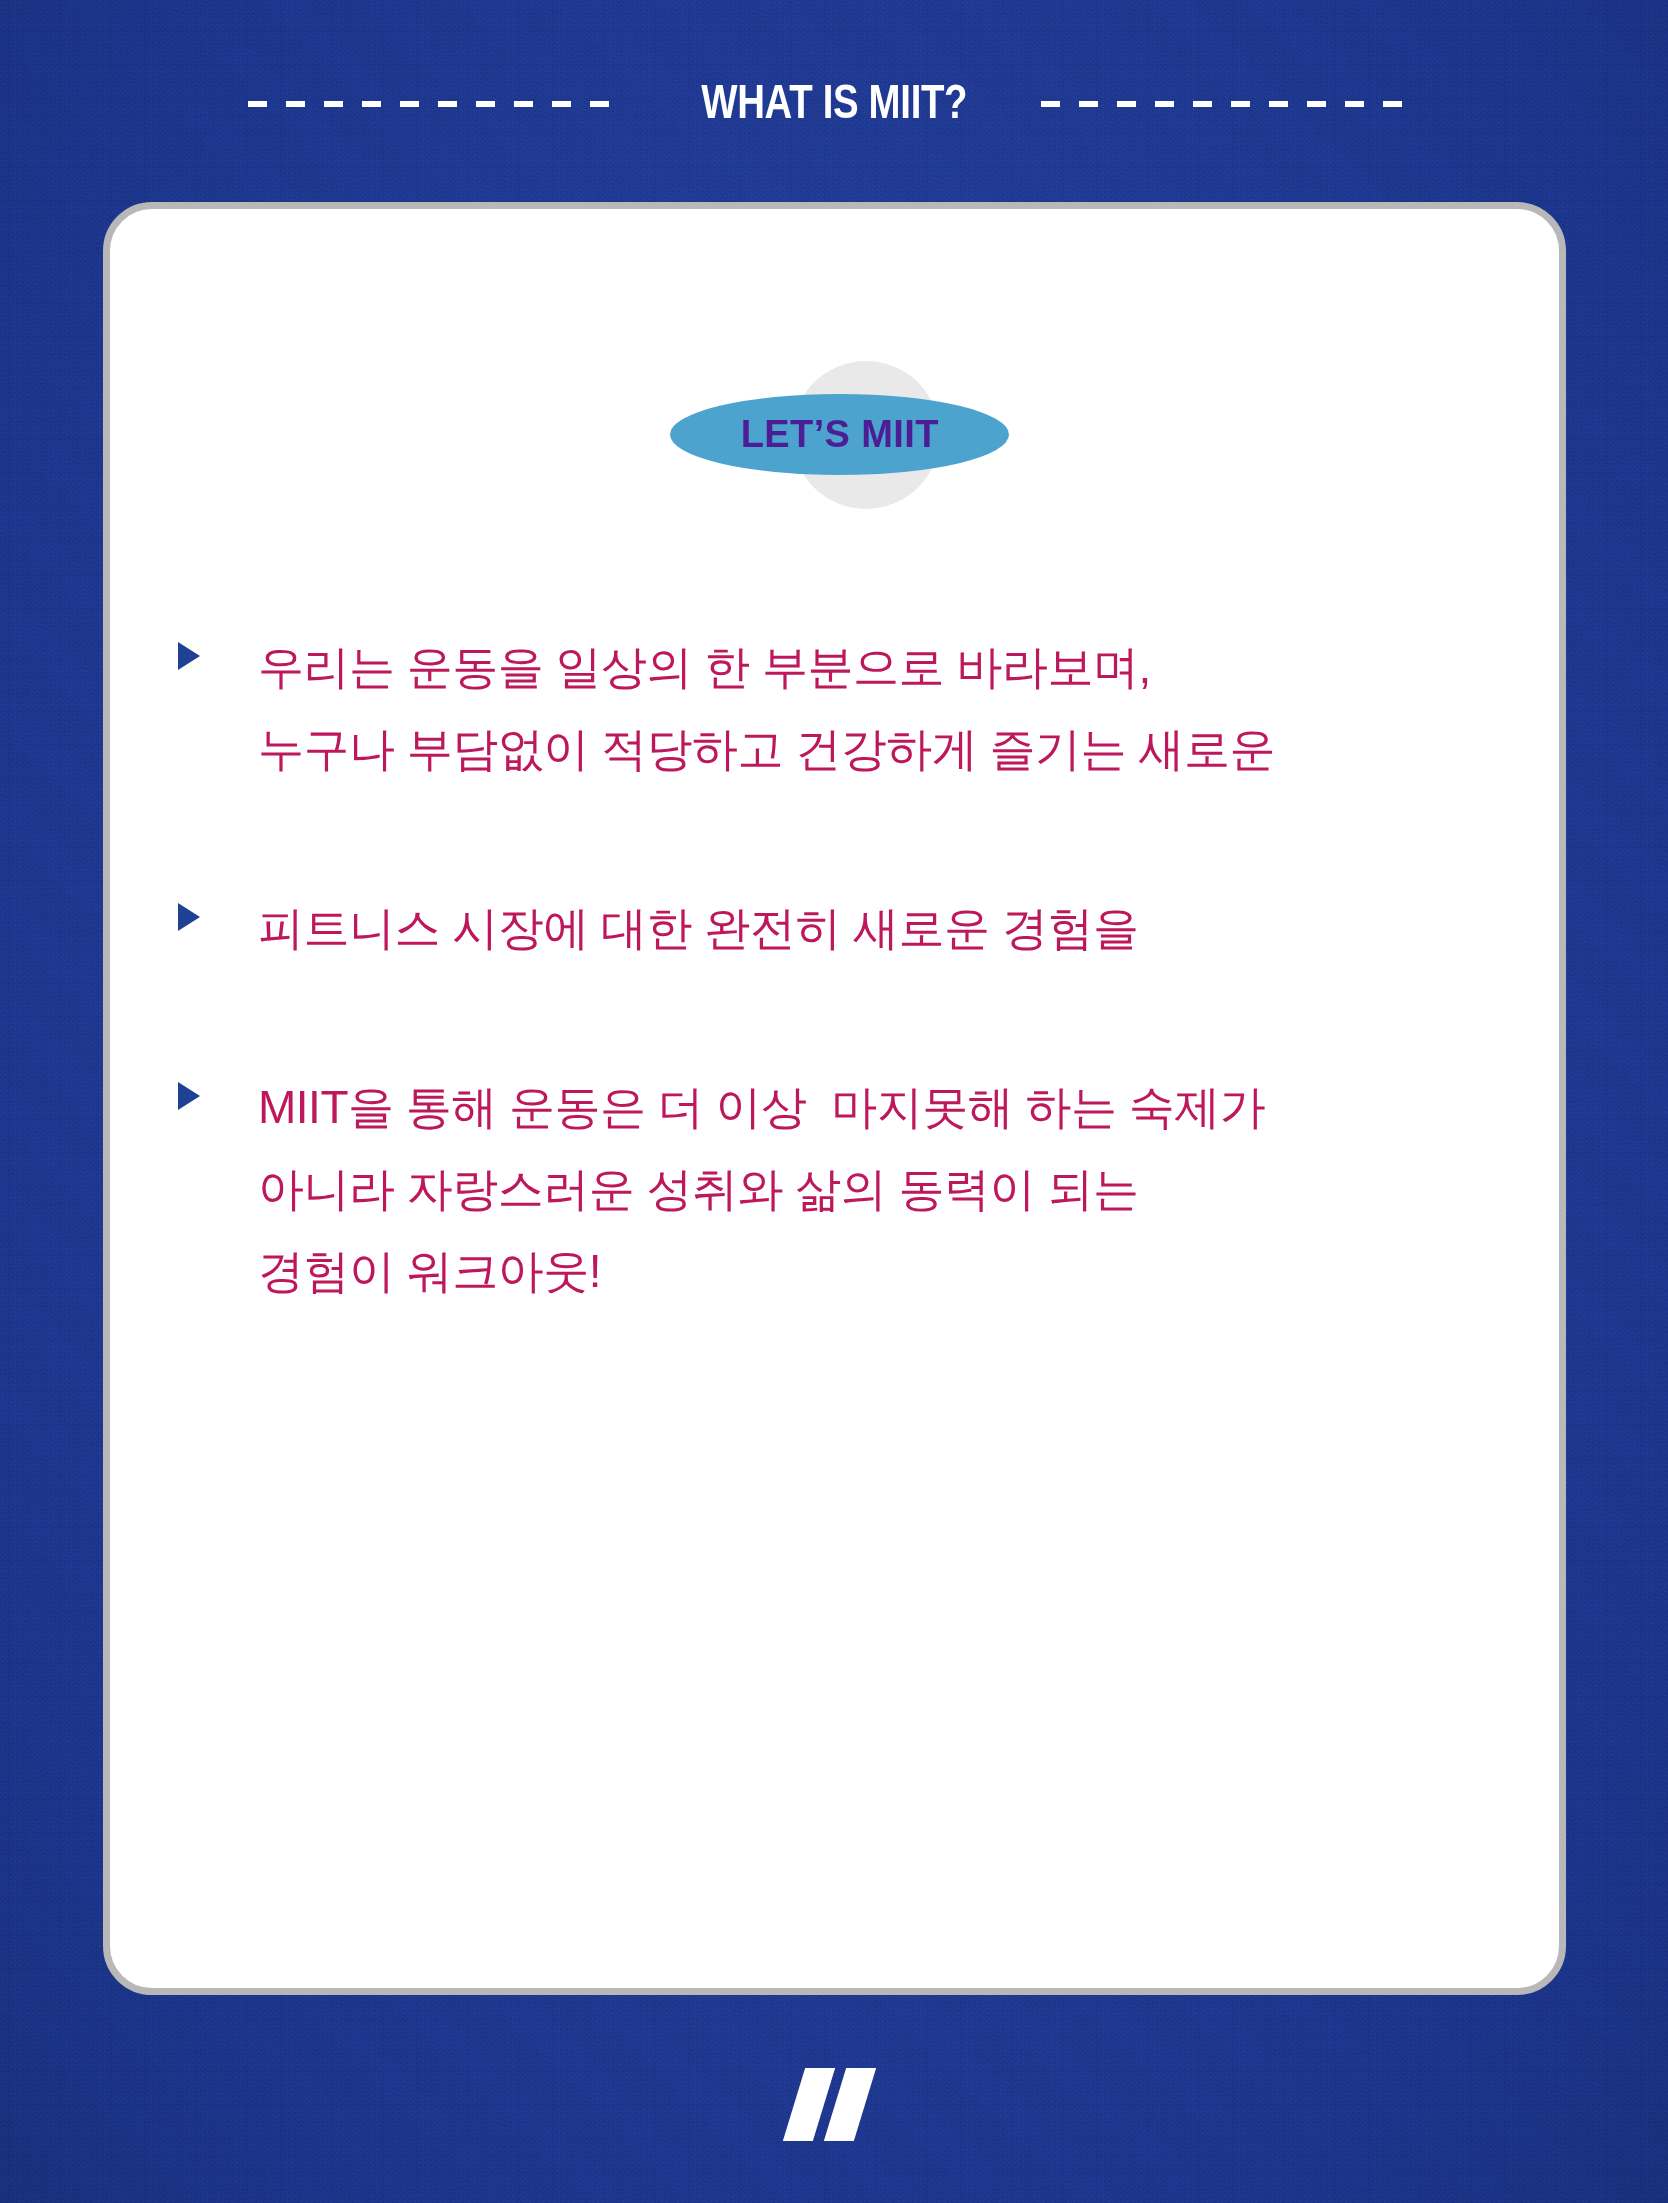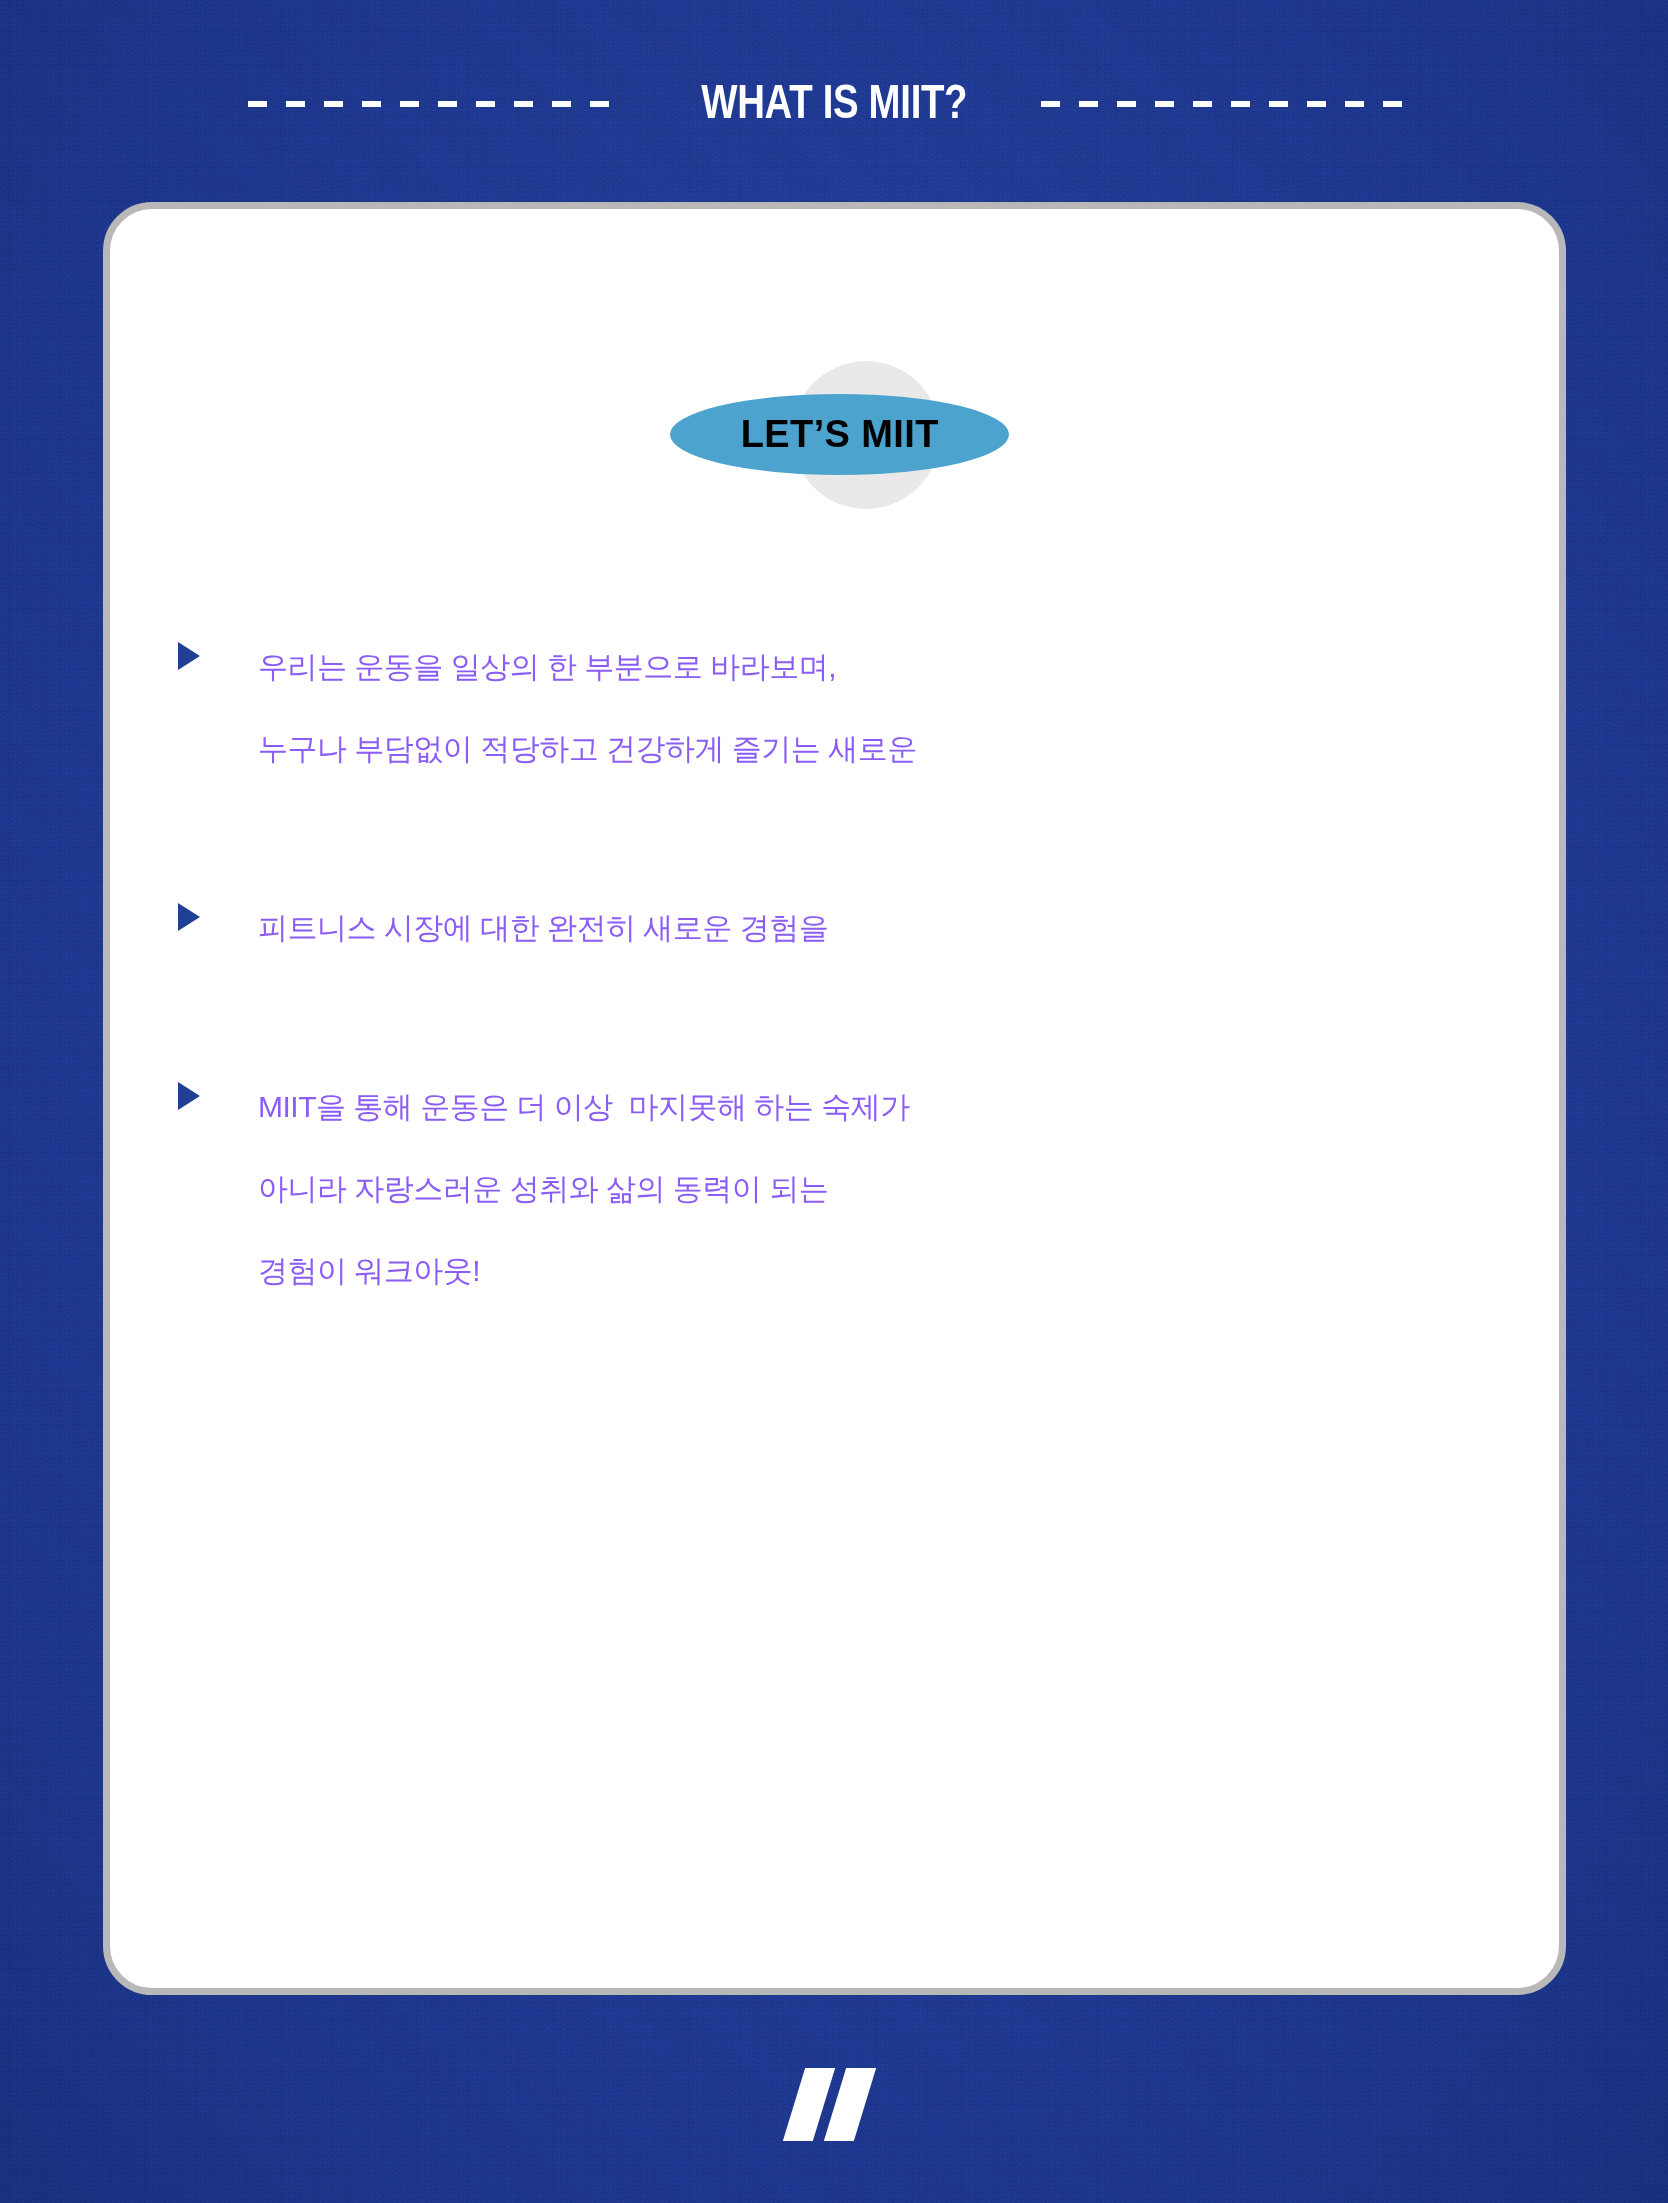--- a/index.html
+++ b/index.html
@@ -113,21 +113,21 @@
     height: 81px;
     border-radius: 50%;
     background: #4ba3ce;
     display: flex;
     align-items: center;
     justify-content: center;
   }
   #badge-label {
     font-size: 38px;
     font-weight: 700;
-    color: #000000;
+    color: #4c1d95;
     letter-spacing: 0.4px;
     line-height: 1;
     white-space: nowrap;
     padding-bottom: 1.7px;
   }
 
   
   #bullets {
     position: absolute;
     left: 52px;
@@ -144,23 +144,23 @@
     position: absolute;
     left: 15.6px;
     top: 15.6px;
     width: 0;
     height: 0;
     border-left: 22px solid #1e4193;
     border-top: 14px solid transparent;
     border-bottom: 14px solid transparent;
   }
   .bullet-line {
-    font-size: 30px;
+    font-size: 46px;
     line-height: 82px;
-    color: #8b5cf6;
+    color: #be185d;
     font-weight: 400;
     letter-spacing: -0.5px;
     white-space: pre;
   }
 
   
   #footer-mark {
     position: absolute;
     left: 778px;
     top: 2068px;

